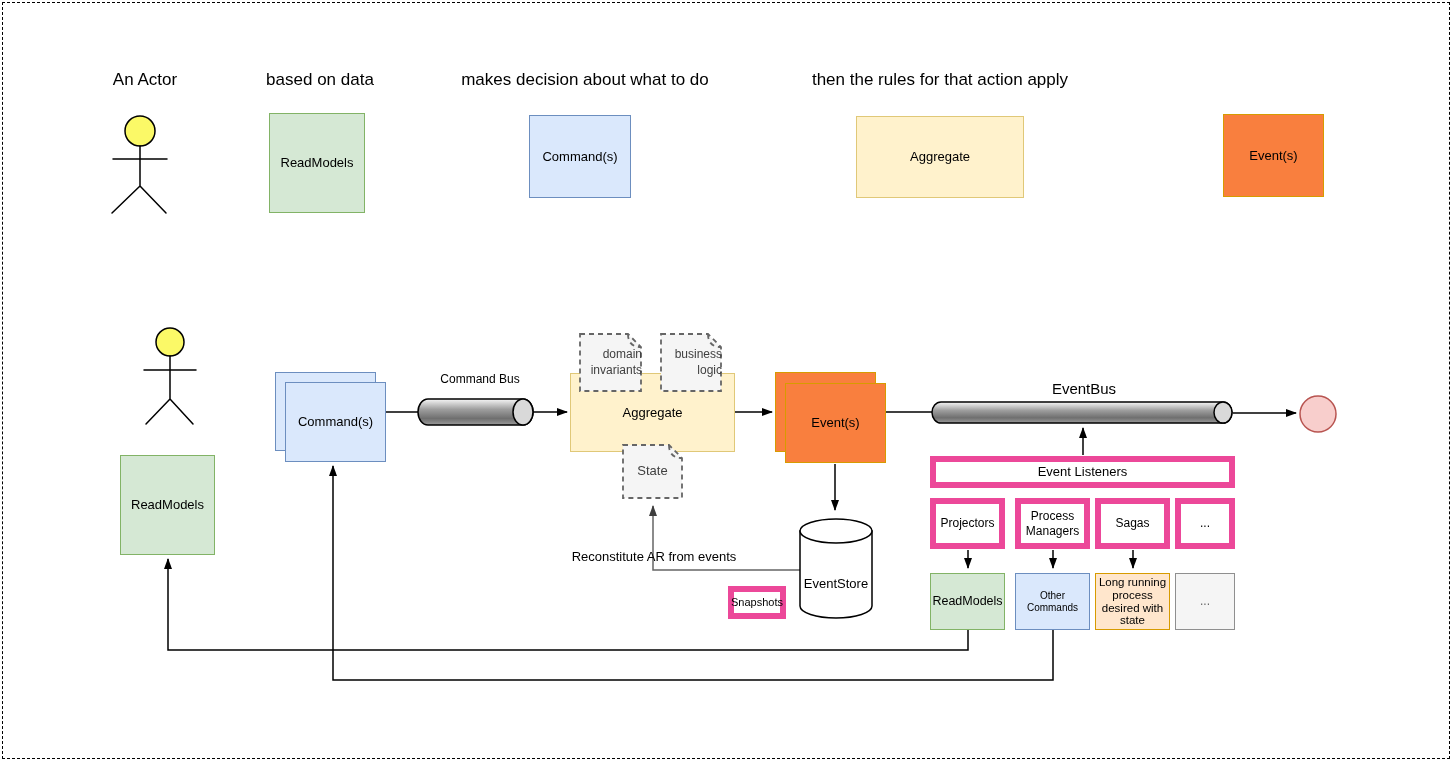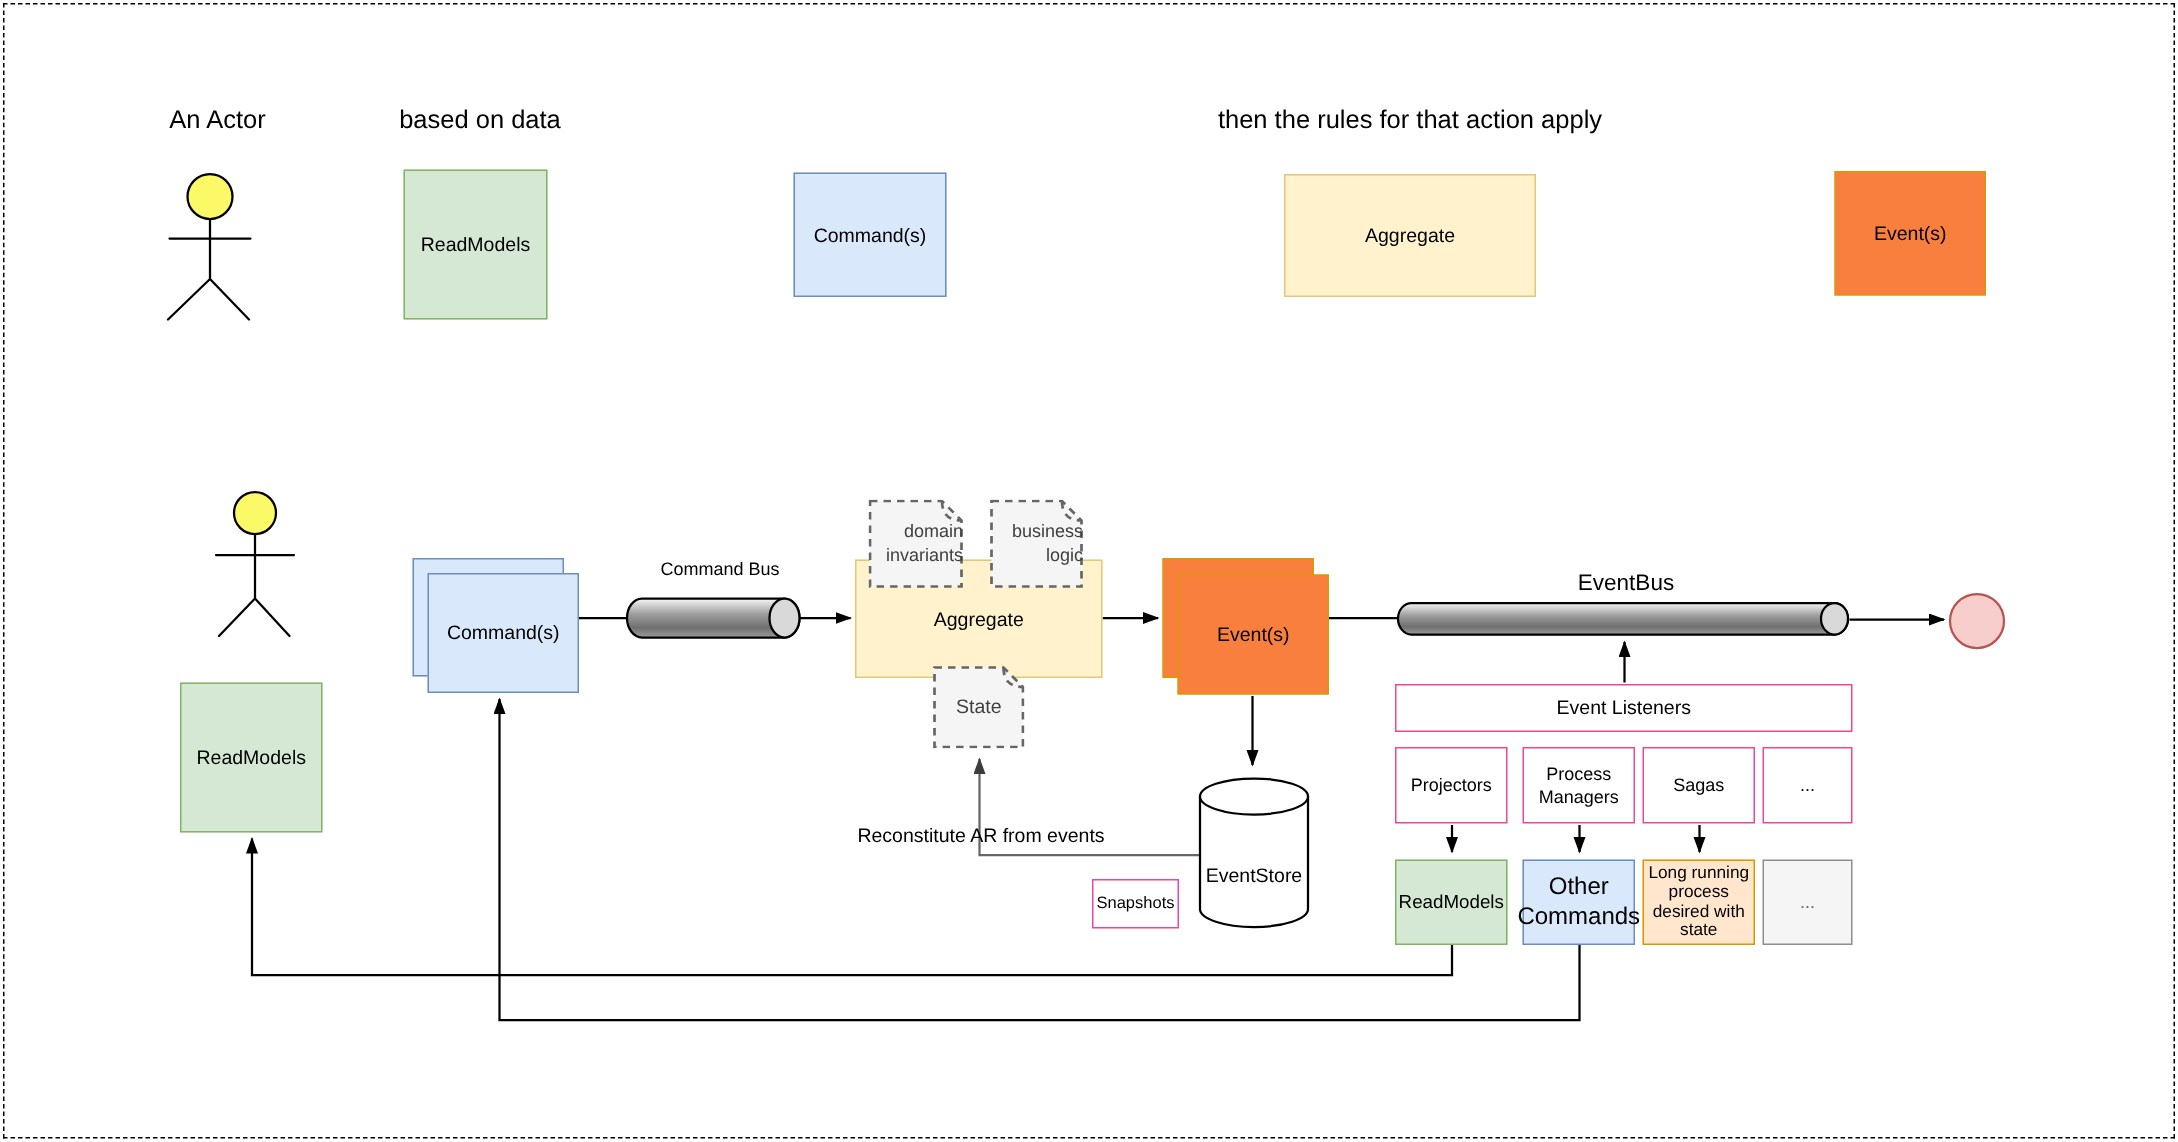--- a/index.html
+++ b/index.html
@@ -11,21 +11,21 @@
   .lbl{position:absolute;text-align:center;color:#000;}
   .caption{font-size:17px;top:70px;height:20px;line-height:20px;}
   .box{position:absolute;box-sizing:border-box;display:flex;align-items:center;
        justify-content:center;text-align:center;color:#000;font-size:13px;
        padding:2px;line-height:1.2;}
   .green {background:var(--green_fill); border:1px solid var(--green_stroke);}
   .blue  {background:var(--blue_fill);  border:1px solid var(--blue_stroke);}
   .yellow{background:var(--yellow_fill);border:1px solid var(--yellow_stroke);}
   .orange{background:var(--orange_fill);border:1px solid var(--orange_stroke);}
   .peach {background:var(--peach_fill); border:1.5px solid var(--peach_stroke);}
-  .white {background:#fff;border:1px solid #ec4899;}
+  .white {background:#fff;border:6px solid #ec4899;}
   .grayb {background:var(--gray_fill);border:1px solid #8f8f8f;color:#666;}
   .note-shape{position:absolute;}
   .note-text{position:absolute;display:flex;align-items:center;justify-content:center;
        text-align:right;font-size:12px;color:#404040;line-height:1.3;}
   .conn{stroke:#000;stroke-width:1.5;fill:none;}
   .conn-gray{stroke:#666;stroke-width:1.5;fill:none;}
   .shape-stroke{stroke:#000;stroke-width:1.5;}
   .actor-line{stroke:#000;stroke-width:1.5;fill:none;stroke-linecap:round;}
   .actor-head{fill:var(--actor_head);stroke:#000;stroke-width:1.5;}
 </style>
@@ -89,20 +89,21 @@
       <ellipse class="shape-stroke" cx="836" cy="531" rx="36" ry="12" fill="#fff"></ellipse>
     </g>
 
     <circle cx="1318" cy="414" r="18" fill="var(--pink_fill)" stroke="var(--pink_stroke)" stroke-width="1.5"></circle>
   </svg>
 
   <div class="page-border"></div>
 
   <div class="lbl caption" style="left:45px;width:200px;">An Actor</div>
   <div class="lbl caption" style="left:220px;width:200px;">based on data</div>
+  <div class="lbl caption" style="left:435px;width:300px;">makes decision about what to do</div>
   <div class="lbl caption" style="left:790px;width:300px;">then the rules for that action apply</div>
 
   <div class="box green" style="left:269px;top:113px;width:96px;height:100px;">ReadModels</div>
   <div class="box blue" style="left:529px;top:115px;width:102px;height:83px;">Command(s)</div>
   <div class="box yellow" style="left:856px;top:116px;width:168px;height:82px;">Aggregate</div>
   <div class="box orange" style="left:1223px;top:114px;width:101px;height:83px;">Event(s)</div>
 
   <div class="box green" style="left:120px;top:455px;width:95px;height:100px;">ReadModels</div>
 
   <div class="box blue" style="left:275px;top:372px;width:101px;height:79px;"></div>
@@ -140,17 +141,17 @@
   <div class="box white" style="left:728px;top:586px;width:58px;height:33px;font-size:11px;">Snapshots</div>
 
   <div class="box white" style="left:930px;top:456px;width:305px;height:32px;">Event Listeners</div>
 
   <div class="box white" style="left:930px;top:498px;width:75px;height:51px;font-size:12px;text-align:right;">Projectors</div>
   <div class="box white" style="left:1015px;top:498px;width:75px;height:51px;font-size:12px;">Process Managers</div>
   <div class="box white" style="left:1095px;top:498px;width:75px;height:51px;font-size:12px;">Sagas</div>
   <div class="box white" style="left:1175px;top:498px;width:60px;height:51px;font-size:12px;">...</div>
 
   <div class="box green" style="left:930px;top:573px;width:75px;height:57px;font-size:12.5px;">ReadModels</div>
-  <div class="box blue" style="left:1015px;top:573px;width:75px;height:57px;font-size:16px;">Other Commands</div>
+  <div class="box blue" style="left:1015px;top:573px;width:75px;height:57px;font-size:10px;">Other Commands</div>
   <div class="box peach" style="left:1095px;top:573px;width:75px;height:57px;font-size:11.5px;line-height:1.12;">Long running process desired with state</div>
   <div class="box grayb" style="left:1175px;top:573px;width:60px;height:57px;font-size:12px;">...</div>
 
 </div>
 
 </body></html>

